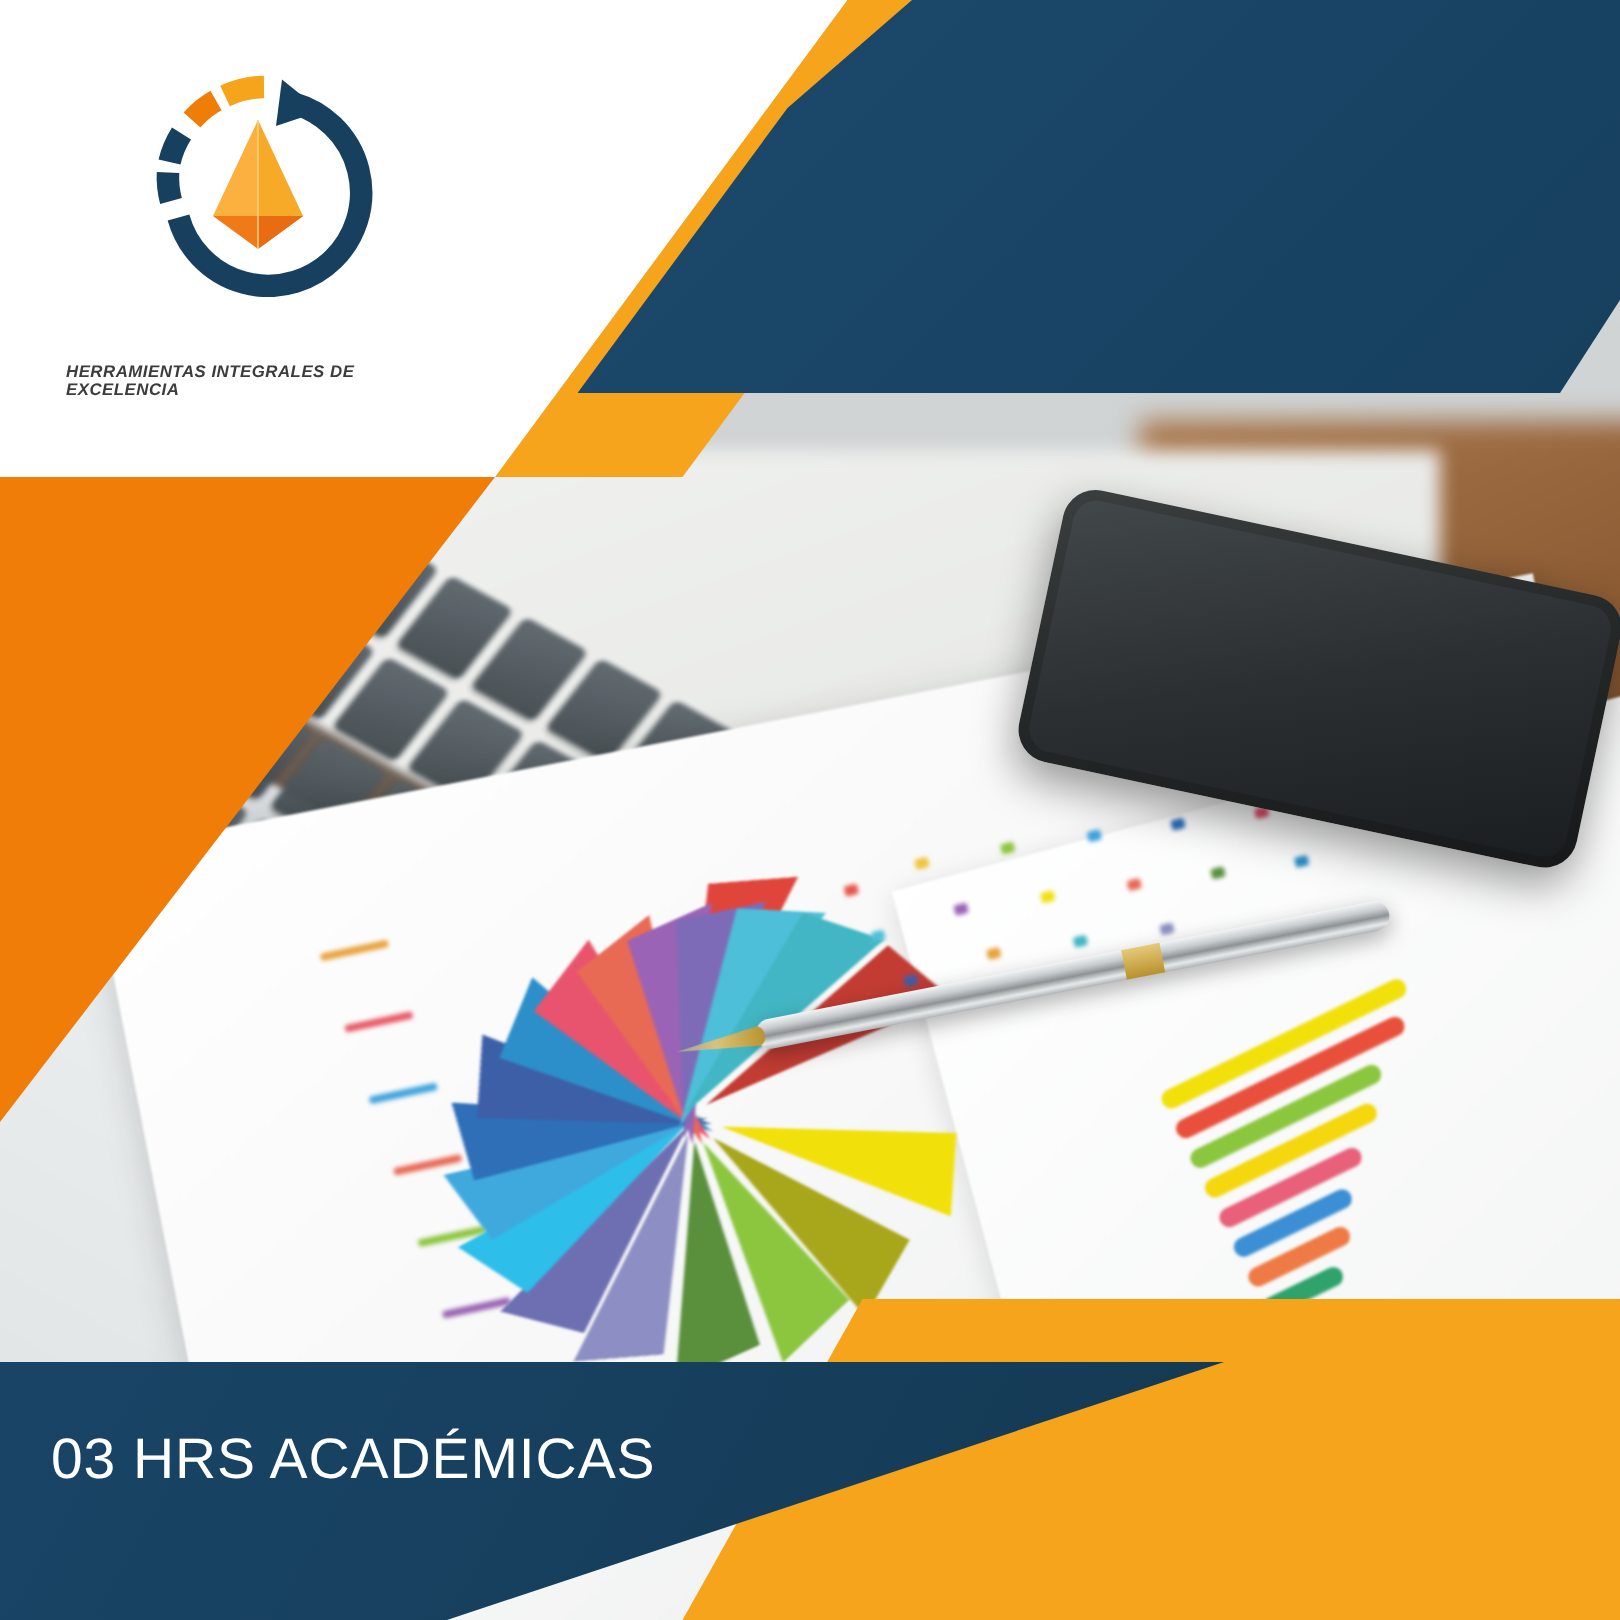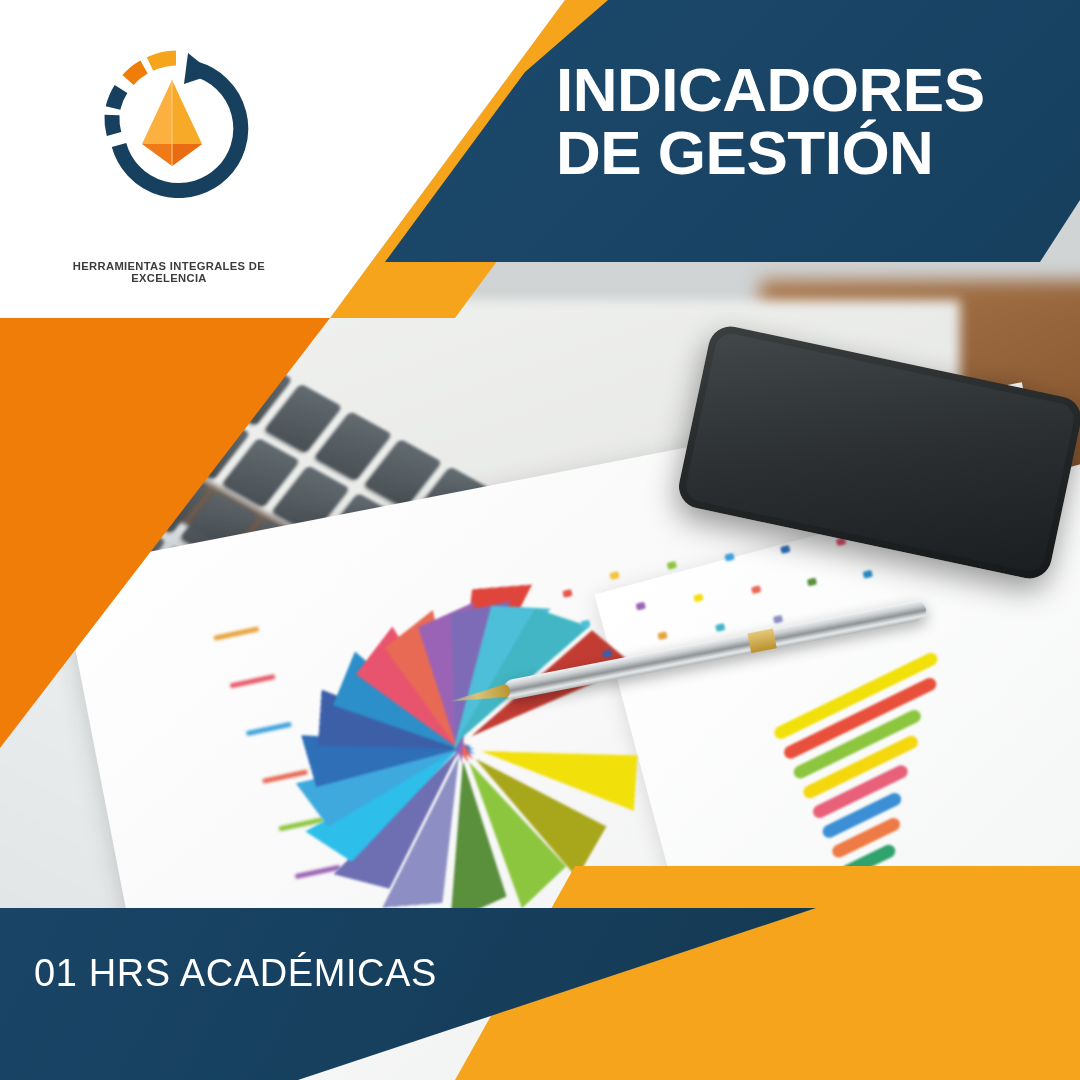--- a/index.html
+++ b/index.html
@@ -220,24 +220,25 @@
     position:absolute; left:44px; top:48px; width:250px; height:220px;
   }
   .logo-mark { position:absolute; left:48px; top:0; width:160px; height:150px; }
   .logo-name {
     position:absolute; left:0; top:152px; width:250px;
     text-align:center;
     font-size:47px; font-weight:700; letter-spacing:1.5px;
     color:#1F4E79; line-height:1;
   }
   .logo-tag {
-    position:absolute; left:0; top:212px; width:250px;
-    text-align:center;
+    position:absolute; left:0; top:194px; width:250px;
+    text-align:left;
     font-size:11.2px; font-weight:700; letter-spacing:.35px;
     color:#3c3c3c;
+    font-style:italic;
   }
 
   
   .headline {
     position:absolute; left:556px; top:58px; width:510px;
     color:#ffffff;
     font-size:62px; font-weight:700;
     line-height:1.02;
     letter-spacing:-0.5px;
   }
@@ -433,22 +434,18 @@
         <polygon points="80,32 110,96 80,96" fill="#F7A928"></polygon>
         <polygon points="80,32 50,96 80,96" fill="#FBB040"></polygon>
         <polygon points="80,96 110,96 80,118 50,96" fill="#F07A18"></polygon>
         <polygon points="80,96 110,96 80,118" fill="#E96C12"></polygon>
         <line x1="80" y1="32" x2="80" y2="118" stroke="#FFD089" stroke-width="1.2" opacity=".85"></line>
       </svg>
     </div>
     <div class="logo-tag">HERRAMIENTAS INTEGRALES DE EXCELENCIA</div>
   </div>
 
-  <div class="headline">
-    <span class="l1">INDICADORES</span>
-    <span class="l2">DE GESTIÓN</span>
+
+  <div class="footer">
+    <div class="hrs">03 HRS ACADÉMICAS</div>
   </div>
 
-  <div class="footer">
-    <div class="hrs">01 HRS ACADÉMICAS</div>
-  </div>
-
 </div>
 
 </body></html>

